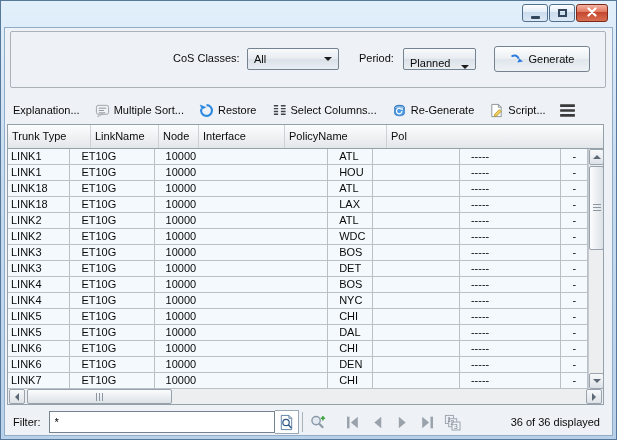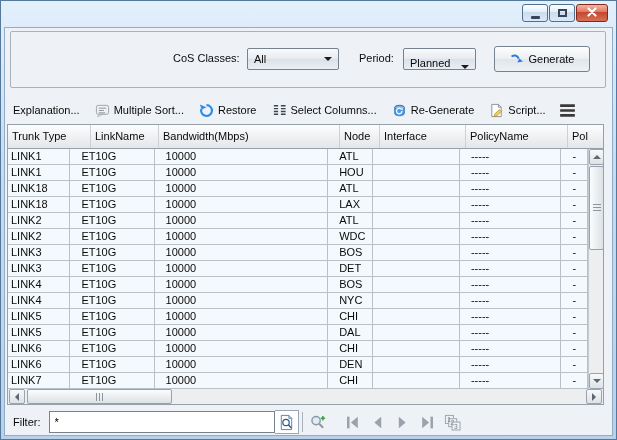--- a/index.html
+++ b/index.html
@@ -230,21 +230,20 @@
         <svg viewBox="0 0 15 13">
             <path d="M1 2.2h13M1 6.5h13M1 10.8h13" stroke="#3a3a3a" stroke-width="2.4"></path>
           </svg>
       </div>
     </div>
 
     <div class="table-wrap">
       <div class="thead" id="table-header">
           <div class="th-cell" style="width: 83px;">Trunk Type</div>
           <div class="th-cell" style="width: 68px;">LinkName</div>
-          <div class="th-cell" style="width: 181px;">Bandwidth(Mbps)</div>
           <div class="th-cell" style="width: 40px;">Node</div>
           <div class="th-cell" style="width: 86px;">Interface</div>
           <div class="th-cell" style="width: 102px;">PolicyName</div>
           <div class="th-cell">Pol</div>
         </div>
       <div class="tbody-row">
         <div class="tbody" id="table-body">
             <div class="trow">
               <div class="td-cell" style="width: 68px;">LINK1</div>
               <div class="td-cell" style="width: 83px;">ET10G</div>
@@ -466,16 +465,17 @@
                 <rect x="1.5" y="1.5" width="8.5" height="8.5" fill="#eef2f6" stroke="#9aa2ac"></rect>
                 <rect x="5" y="5" width="8.5" height="8.5" fill="#eef2f6" stroke="#9aa2ac"></rect>
                 <rect x="8.5" y="8.5" width="8.5" height="8.5" fill="#eef2f6" stroke="#9aa2ac"></rect>
                 <text x="10.5" y="15.5" font-size="7" fill="#7a828c">3</text>
                 <text x="7" y="12" font-size="7" fill="#7a828c">2</text>
                 <text x="3.5" y="8.5" font-size="7" fill="#7a828c">1</text>
               </svg>
           </span>
         </div>
       </div>
+      <span class="status">36 of 36 displayed</span>
     </div>
 
   </div>
 </div>
 
 </body></html>

